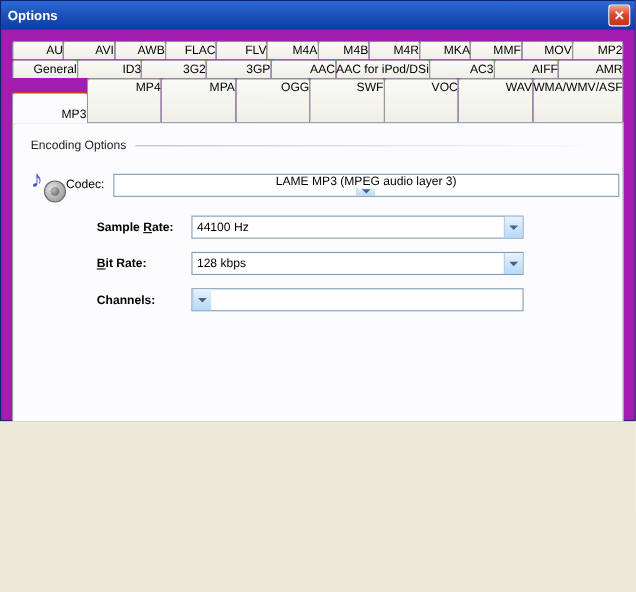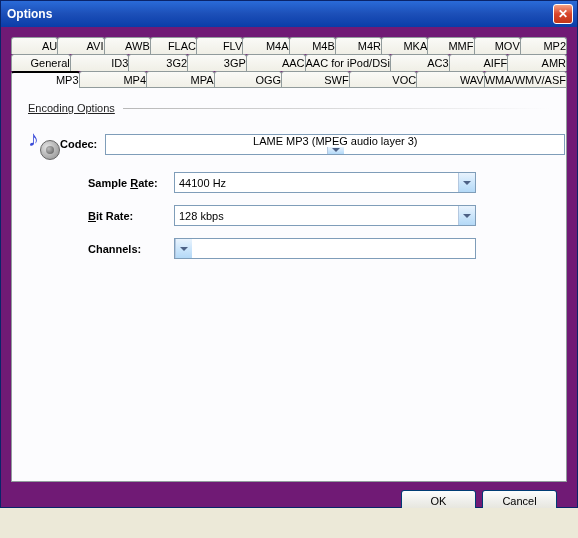--- a/index.html
+++ b/index.html
@@ -5,22 +5,22 @@
   * { box-sizing: border-box; }
   body {
     margin: 0;
     font-family: Tahoma, Arial, sans-serif;
     font-size: 11px;
     background: #ece9d8;
     color: #000;
   }
   .window {
     width: 578px;
-    height: 508px;
-    background: #701a75;
+    height: 383px;
+    background: #a21caf;
     border: 1px solid #0a246a;
     position: relative;
   }
   .titlebar {
     height: 26px;
     background: linear-gradient(to bottom, #2a6bd8 0%, #1c4fb8 50%, #0a3da8 100%);
     display: flex;
     align-items: center;
     padding: 0 4px 0 6px;
   }
@@ -64,63 +64,62 @@
     white-space: nowrap;
     flex: 1;
     margin-left: -1px;
     border-top-left-radius: 3px;
     border-top-right-radius: 3px;
     cursor: default;
   }
   .tab:first-child { margin-left: 0; }
   .tab.active {
     background: #fcfcfe;
-    border-top: 2px solid #000000;
-    padding-top: 1px;
+    border-top: 2px solid #c2410c;
+    padding-top: 13px;
     position: relative;
     z-index: 2;
+    margin-top: 12px;
   }
   .tab-panel {
     border: 1px solid #919b9c;
     background: #fcfcfe;
     height: 395px;
     padding: 14px 16px;
     margin-top: -1px;
     position: relative;
   }
   .section-header {
     display: flex;
     align-items: center;
     margin-bottom: 14px;
   }
   .section-title {
     color: #222;
     margin-right: 8px;
-    text-decoration: underline;
   }
   .section-line {
     flex: 1;
     height: 1px;
     background: linear-gradient(to right, #b8b8b8, rgba(184,184,184,0));
   }
   .row {
     display: flex;
     align-items: center;
     margin-bottom: 12px;
   }
   .icon-cell {
     width: 44px;
     display: flex;
     justify-content: center;
   }
   .label-cell {
     width: 70px;
     text-align: right;
     padding-right: 8px;
-    font-weight: bold;
   }
   .label-cell2 {
     width: 86px;
     text-align: left;
     padding-right: 10px;
     font-weight: bold;
   }
   .ctrl-cell { flex: 1; }
   .select, .select-wide {
     display: flex;

